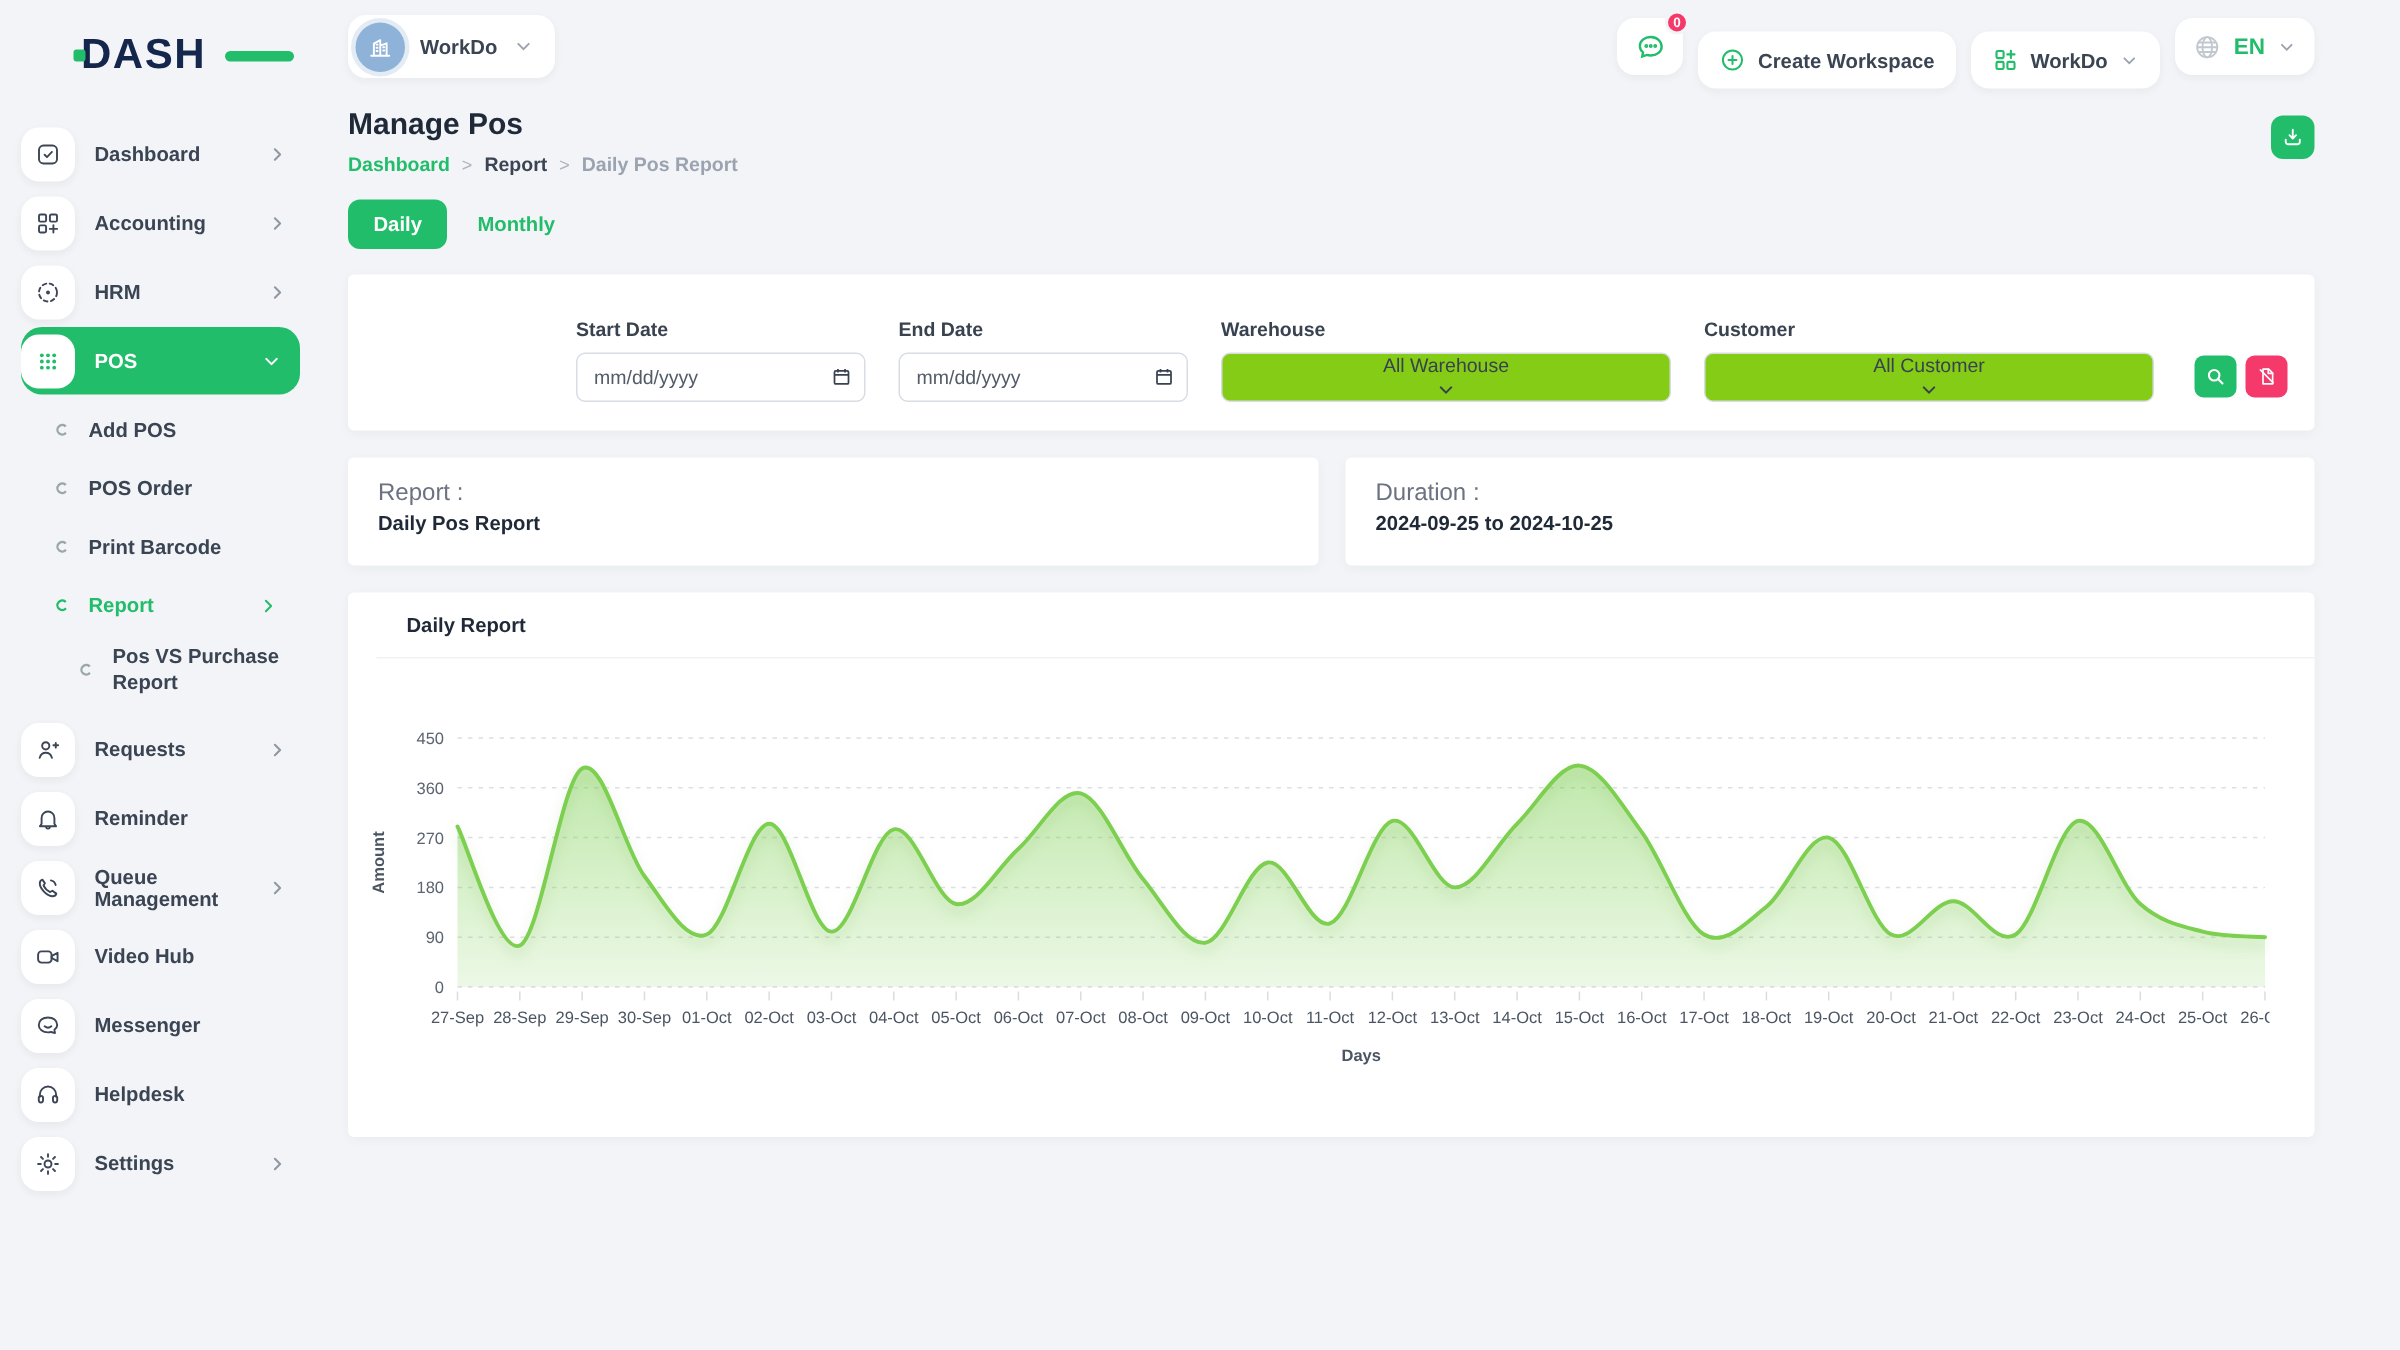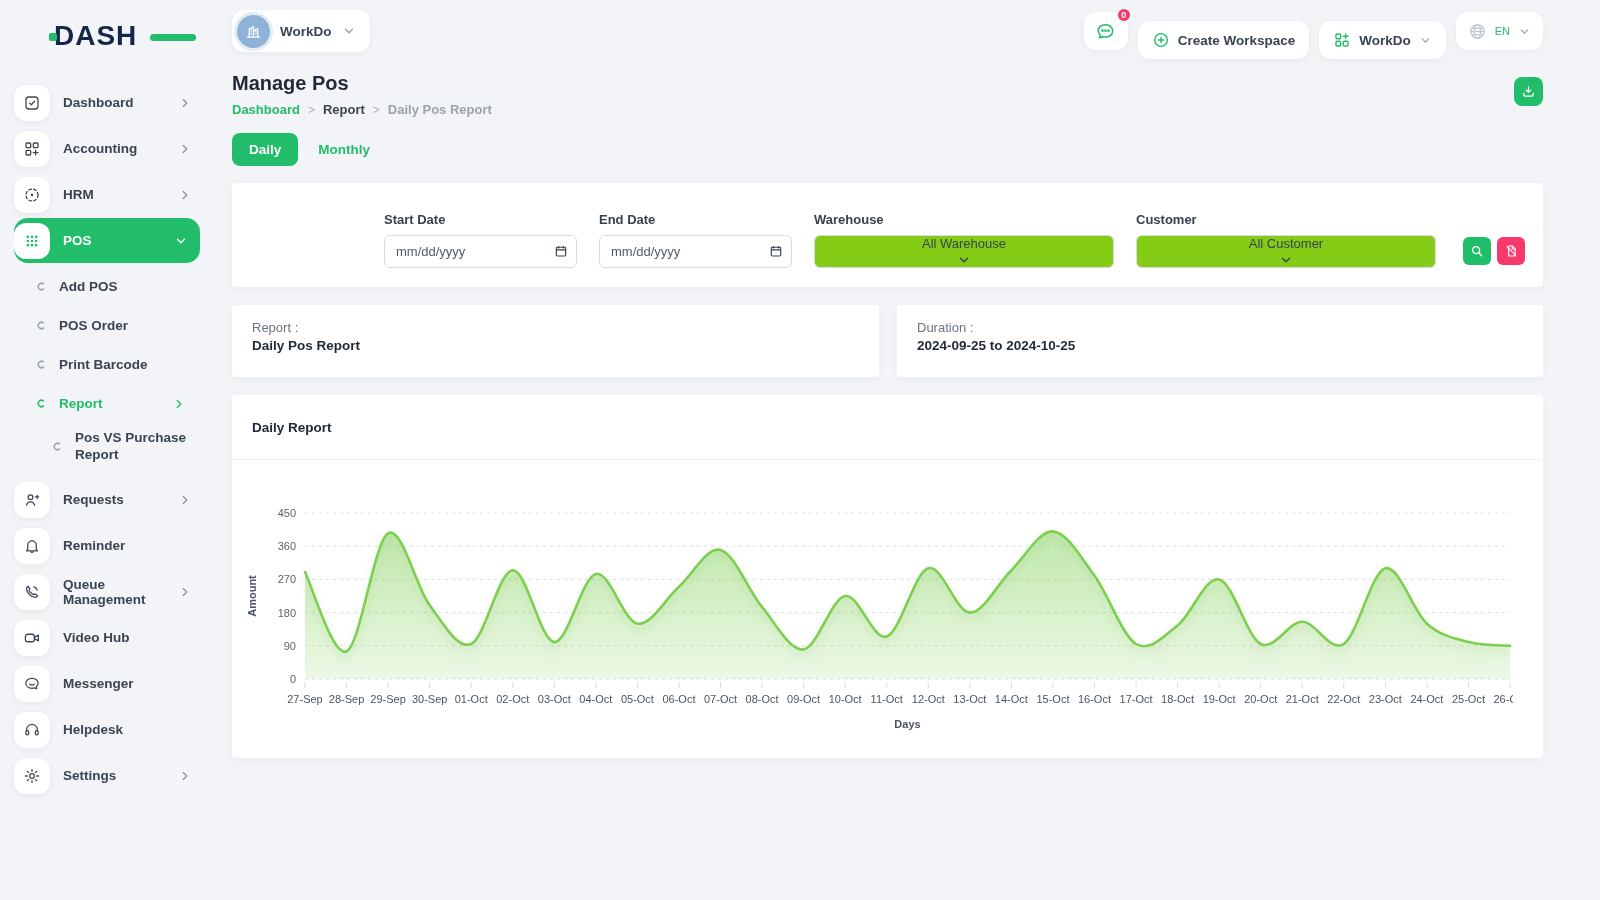--- a/index.html
+++ b/index.html
@@ -39,21 +39,21 @@
   .ws-pill { height:42px; padding:4px 14px 4px 5px; gap:10px; }
   .ws-avatar { width:33px; height:33px; border-radius:50%; background:#8fb3d8; display:flex; align-items:center; justify-content:center; box-shadow:0 0 0 3px rgba(143,179,216,.25); }
   .ws-name { font-size:13.5px; font-weight:700; color:#3a4453; }
   .chev { color:#9aa3af; display:flex; }
   .top-right { display:flex; align-items:center; gap:10px; }
   .icon-pill { height:38px; width:44px; justify-content:center; position:relative; }
   .badge { position:absolute; top:-5px; right:-4px; min-width:16px; height:16px; border-radius:8px; background:var(--pink);
            color:#fff; font-size:9px; font-weight:700; display:flex; align-items:center; justify-content:center; border:2px solid #f2f4f7; }
   .btn-pill { height:38px; padding:0 14px; gap:8px; font-size:13.5px; font-weight:700; color:#3a4453;margin-top:18px; }
   .lang-pill { height:38px; padding:0 12px; gap:8px; }
-  .lang-code { color:var(--green); font-size:11px; font-weight:400; }
+  .lang-code { color:var(--green); font-size:15px; font-weight:700; }
 
   .content { padding:0 57px 0 20px; }
   .page-head { display:flex; align-items:flex-start; justify-content:space-between; margin-top:14px; }
   .page-title { font-size:20px; font-weight:700; color:var(--ink); }
   .breadcrumb { display:flex; align-items:center; gap:8px; margin-top:7px; font-size:13px; }
   .crumb-link { color:var(--green); font-weight:600; cursor:pointer; }
   .crumb-sep { color:#aab2bc; font-size:12px; }
   .crumb-mid { color:#3a4453; font-weight:600; cursor:pointer; }
   .crumb-cur { color:#9aa3af; font-weight:600; }
   .dl-btn { width:29px; height:29px; border-radius:8px; background:var(--green); border:none; display:flex; align-items:center; justify-content:center; cursor:pointer; margin-top:5px; }
@@ -75,25 +75,25 @@
                justify-content:space-between; padding:0 11px; font-size:13px; color:#39424f; cursor:pointer;flex-direction:column; }
   .filter-actions { display:flex; gap:6px; margin-left:27px; margin-top:21px; }
   .sq-btn { width:28px; height:28px; border:none; border-radius:6px; display:flex; align-items:center; justify-content:center; cursor:pointer; }
   .sq-green { background:var(--green); }
   .sq-pink { background:var(--pink); }
 
   .info-row { display:flex; gap:18px; margin-top:18px; }
   .info-card { height:72px; padding:15px 20px; }
   .info-card.left { width:647px; }
   .info-card.right { flex:1; }
-  .info-label { font-size:13px; color:#6b7280; }
+  .info-label { font-size:16px; color:#6b7280; }
   .info-value { font-size:13.5px; font-weight:700; color:var(--ink); margin-top:3px; }
 
   .chart-card { margin-top:18px; height:363px; }
-  .chart-head { height:65px; display:flex; align-items:center; padding:0 20px; border-bottom:1px solid #f1f2f4; }
+  .chart-head { height:44px; display:flex; align-items:center; padding:0 20px; border-bottom:1px solid #f1f2f4;margin-left:19px; }
   .chart-title { font-size:13.5px; font-weight:700; color:var(--ink); }
   .chart-wrap { padding:6px 10px 0 10px; }
   svg text { font-family:"Liberation Sans",sans-serif; }
 </style>
 </head>
 <body>
 
 <div class="app">
 
   <aside class="sidebar">

